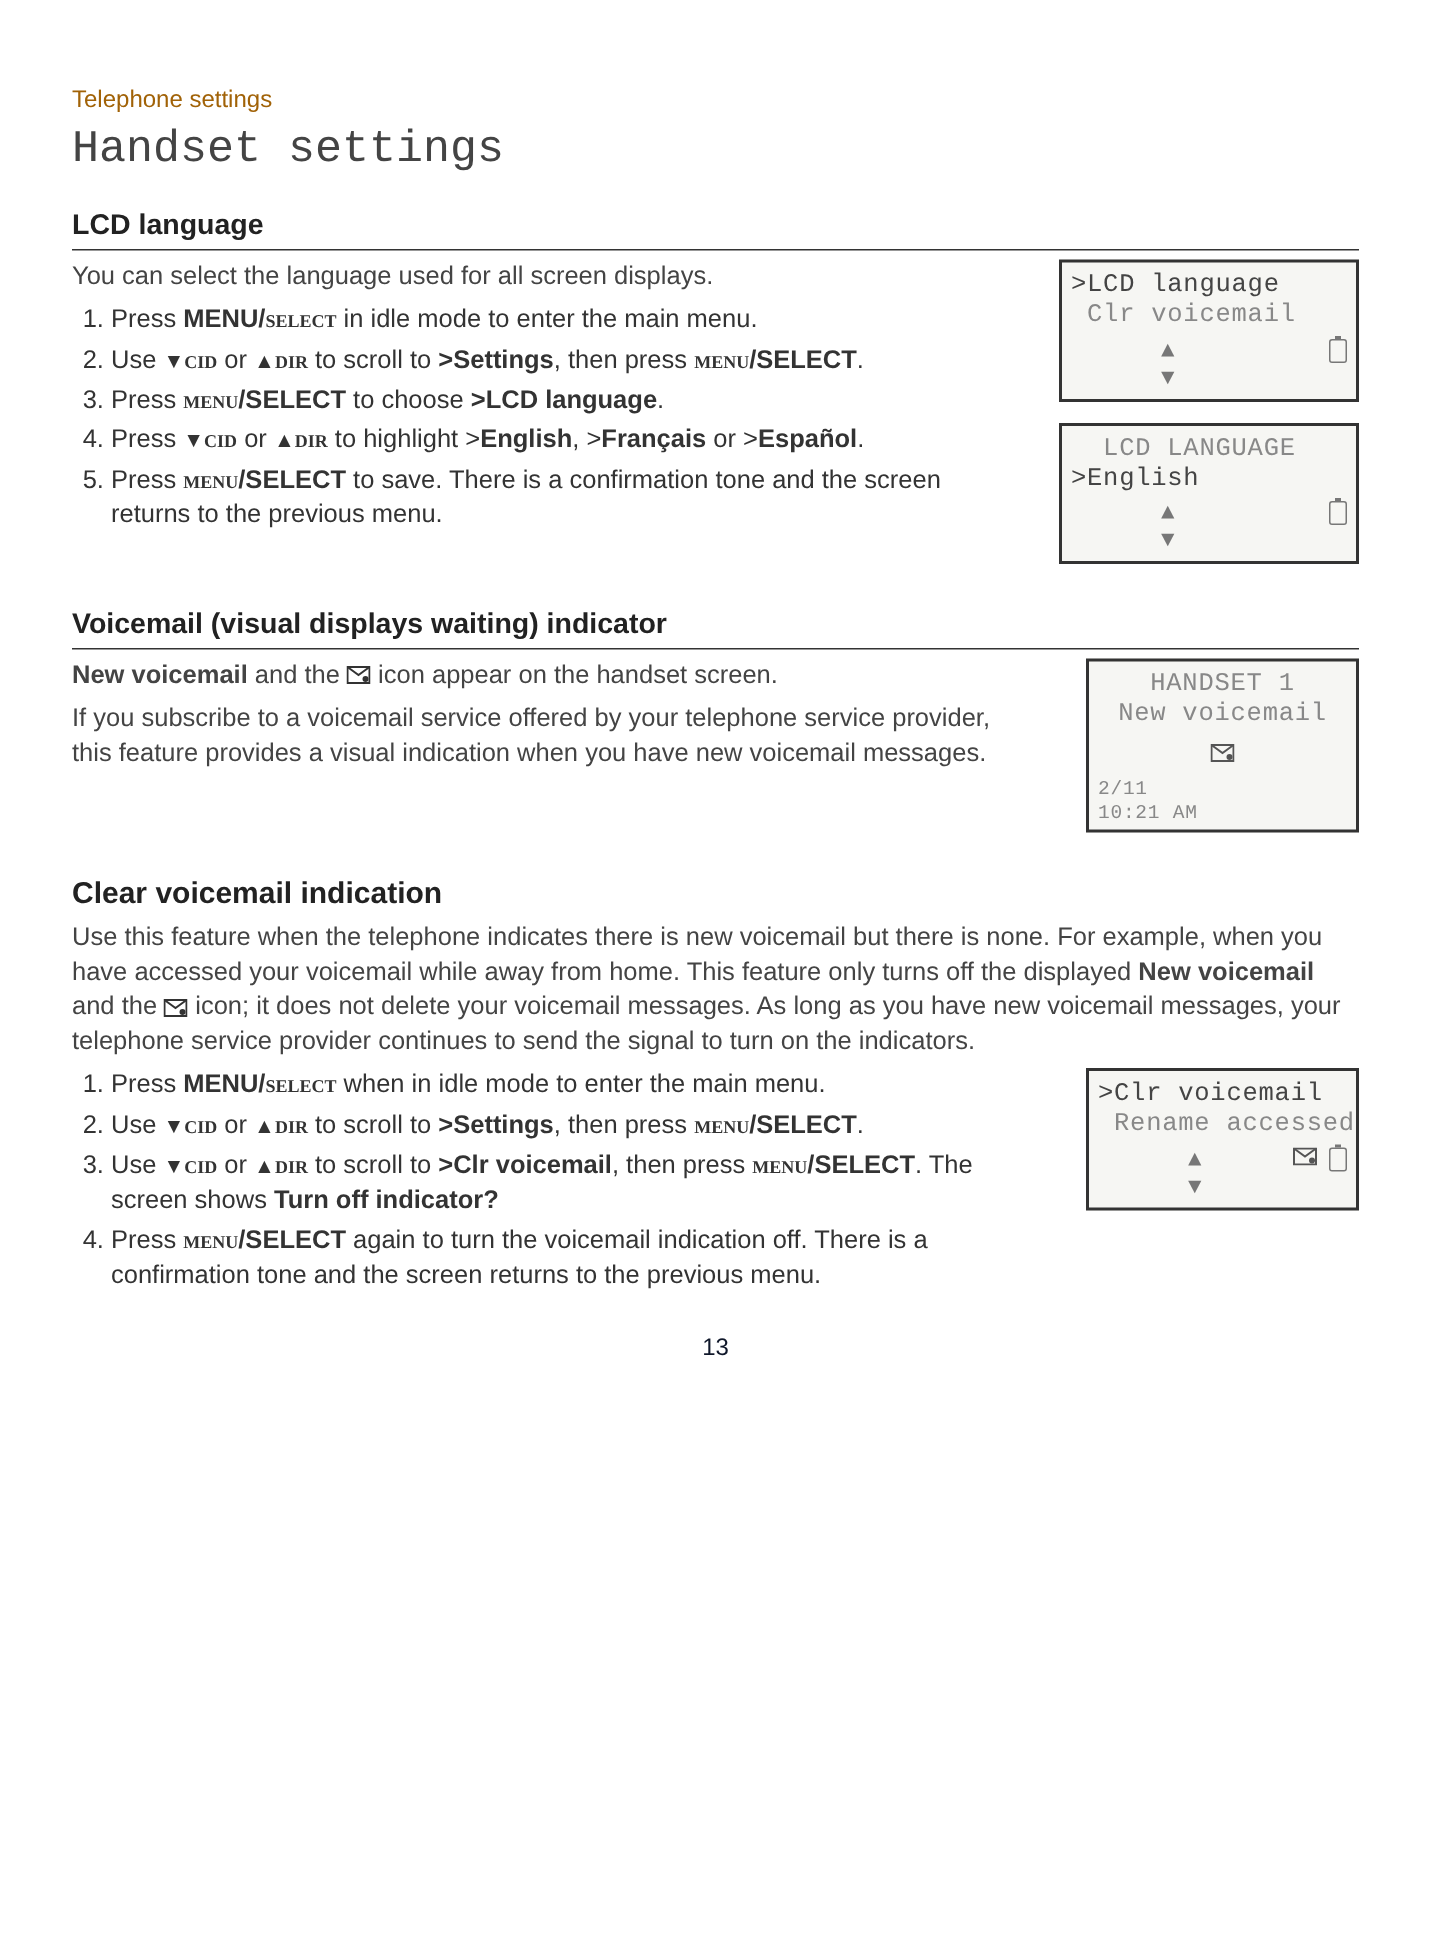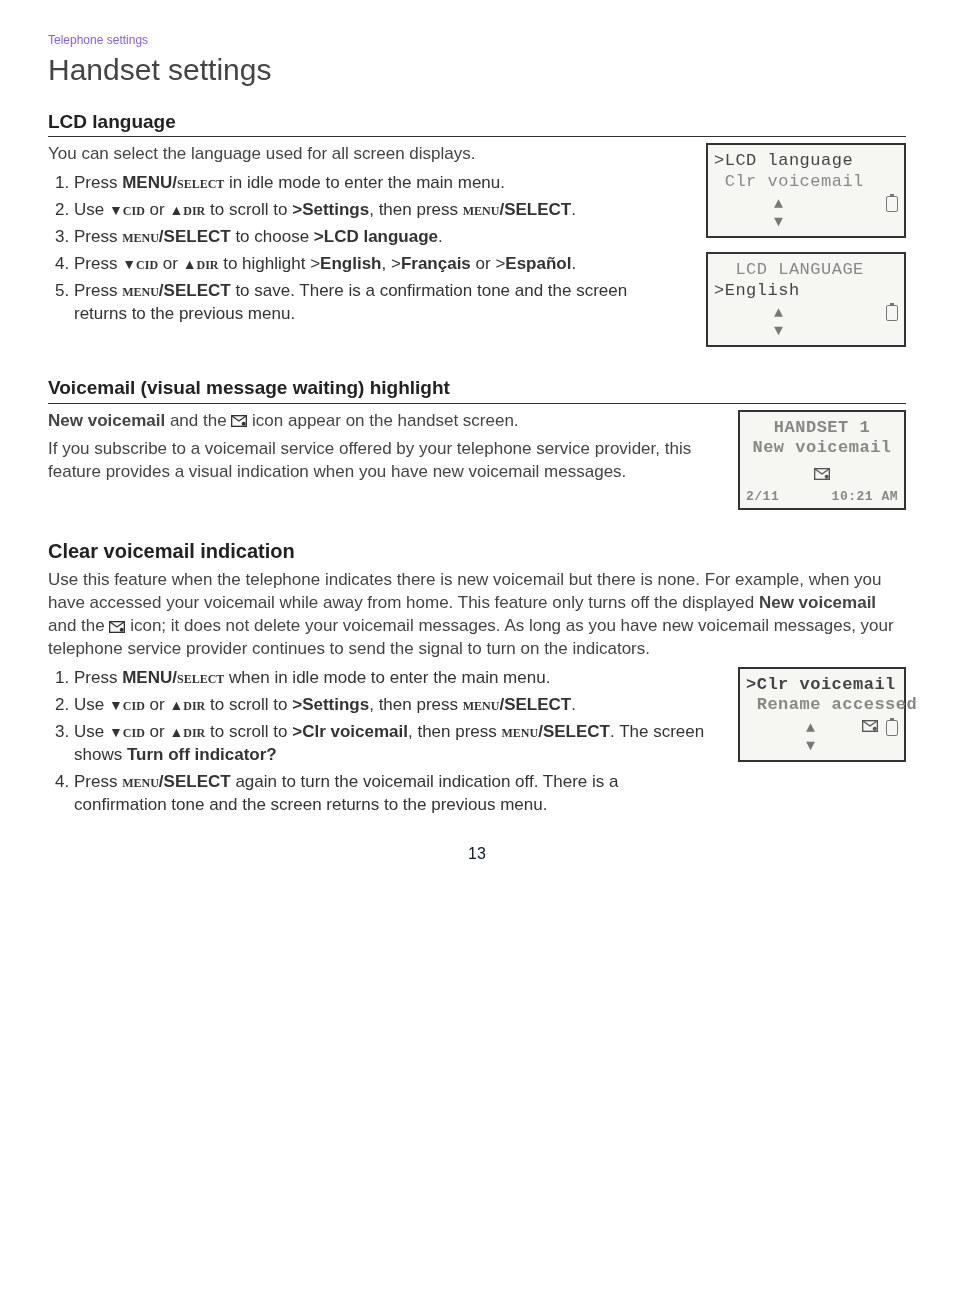--- a/index.html
+++ b/index.html
@@ -5,49 +5,49 @@
   * { box-sizing: border-box; margin: 0; padding: 0; }
   body {
     font-family: Verdana, Geneva, sans-serif;
     background: #fff;
     color: #333;
     width: 954px;
     padding: 32px 48px 20px 48px;
     font-size: 17px;
     line-height: 1.35;
   }
-  .kicker { font-size: 12px; color: #8b5cf6; margin-bottom: 2px; }
-  h1 { font-family: Liberation Sans, sans-serif; font-weight: normal; font-size: 30px; color: #444; margin-bottom: 18px; }
+  .kicker { font-size: 16px; color: #a16207; margin-bottom: 2px; margin-top: 24px; }
+  h1 { font-family: Liberation Mono, monospace; font-weight: normal; font-size: 30px; color: #444; margin-bottom: 18px; }
   h2 { font-size: 19px; font-weight: bold; color: #222; border-bottom: 1.5px solid #333; padding-bottom: 2px; margin-top: 14px; margin-bottom: 6px; }
   h3 { font-size: 20px; font-weight: bold; color: #222; margin-top: 14px; margin-bottom: 4px; }
   p.body { margin-bottom: 6px; color: #444; }
   ol.steps { list-style-position: outside; padding-left: 26px; margin-bottom: 8px; }
   ol.steps li { margin-bottom: 4px; color: #333; }
   .content-row { display: flex; align-items: flex-start; gap: 33px; }
   .text-col { flex: 1; }
   .screen-col { width: 200px; flex-shrink: 0; }
-  .screen-col.narrow { width: 168px; font-weight: bold; }
+  .screen-col.narrow { width: 182px; }
   .lcd {
     border: 2px solid #333;
     background: #f6f6f3;
     font-family: "Courier New", monospace;
     font-size: 17px;
     line-height: 1.2;
     color: #888;
     letter-spacing: 0.5px;
     margin-bottom: 14px;
     padding: 6px 6px 4px 6px;
     min-height: 86px;
     position: relative;
   }
   .lcd .line { white-space: pre; }
   .lcd .line.sel { color: #444; }
   .lcd .status { display: flex; justify-content: flex-end; gap: 8px; font-size: 15px; color: #777; margin-top: 4px; }
   .lcd .status .arrows { margin-right: auto; margin-left: 60px; }
-  .status-bottom { display: flex; justify-content: space-between; font-size: 13px; color: #888; margin-top: 4px; }
+  .status-bottom { display: flex; justify-content: space-between; font-size: 13px; color: #888; margin-top: 4px; flex-direction: column; }
   .center { text-align: center; }
   .bold { font-weight: bold; }
   .sc { font-variant: small-caps; font-weight: bold; font-family: Liberation Serif, serif; }
   .arrow-dn::before { content: "▼"; font-size: 14px; }
   .arrow-up::before { content: "▲"; font-size: 14px; }
   .battery-icon { display:inline-block; width:12px; height:16px; border:1.5px solid #777; border-radius:2px; position:relative; vertical-align:middle;}
   .battery-icon::before { content:""; position:absolute; top:-3px; left:3px; width:4px; height:2px; background:#777;}
   .pagenum { text-align: center; margin-top: 18px; font-size: 16px; color: #0f172a; }
   .inline-icon { width:16px; height:12px; display:inline-block; vertical-align:middle; }
 </style>
@@ -92,21 +92,21 @@
       <div class="line">  LCD LANGUAGE</div>
       <div class="line sel">&gt;English</div>
       <div class="status">
           <span class="arrows">▲<br>▼</span>
           <span class="battery-icon"></span>
         </div>
     </div>
   </div>
 </div>
 
-<h2>Voicemail (visual message waiting) highlight</h2>
+<h2>Voicemail (visual displays waiting) indicator</h2>
 <div class="content-row">
   <div class="text-col">
     <p class="body">
       <span class="bold">New voicemail</span><span> and the </span><svg class="inline-icon" viewBox="0 0 24 18">
           <rect x="1" y="1" width="22" height="16" fill="none" stroke="#333" stroke-width="2"></rect>
           <path d="M1 1 L12 9 L23 1" fill="none" stroke="#333" stroke-width="2"></path>
           <circle cx="19" cy="13" r="3" fill="#333"></circle>
         </svg><span> icon appear on the handset screen.</span>
     </p>
     <p class="body">If you subscribe to a voicemail service offered by your telephone service provider, this feature provides a visual indication when you have new voicemail messages.</p>

